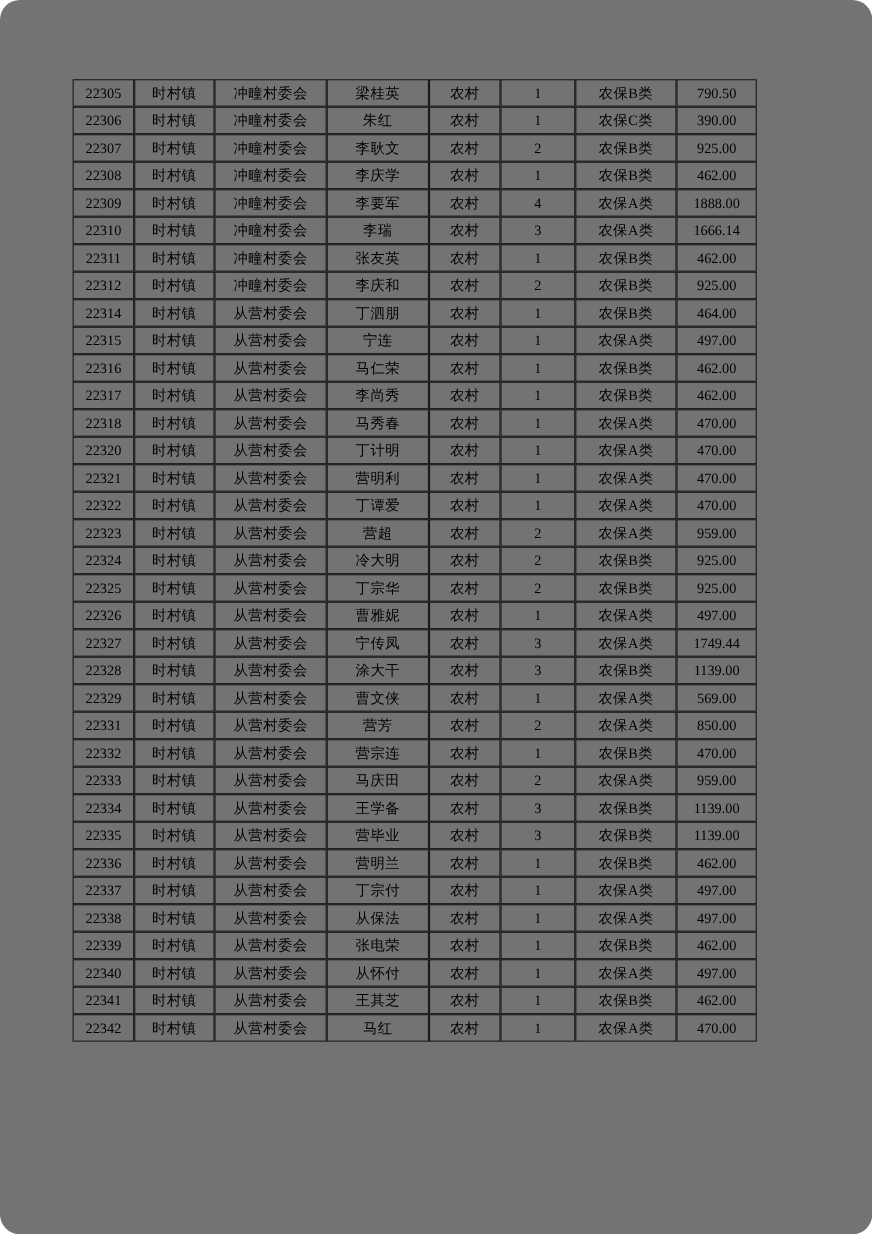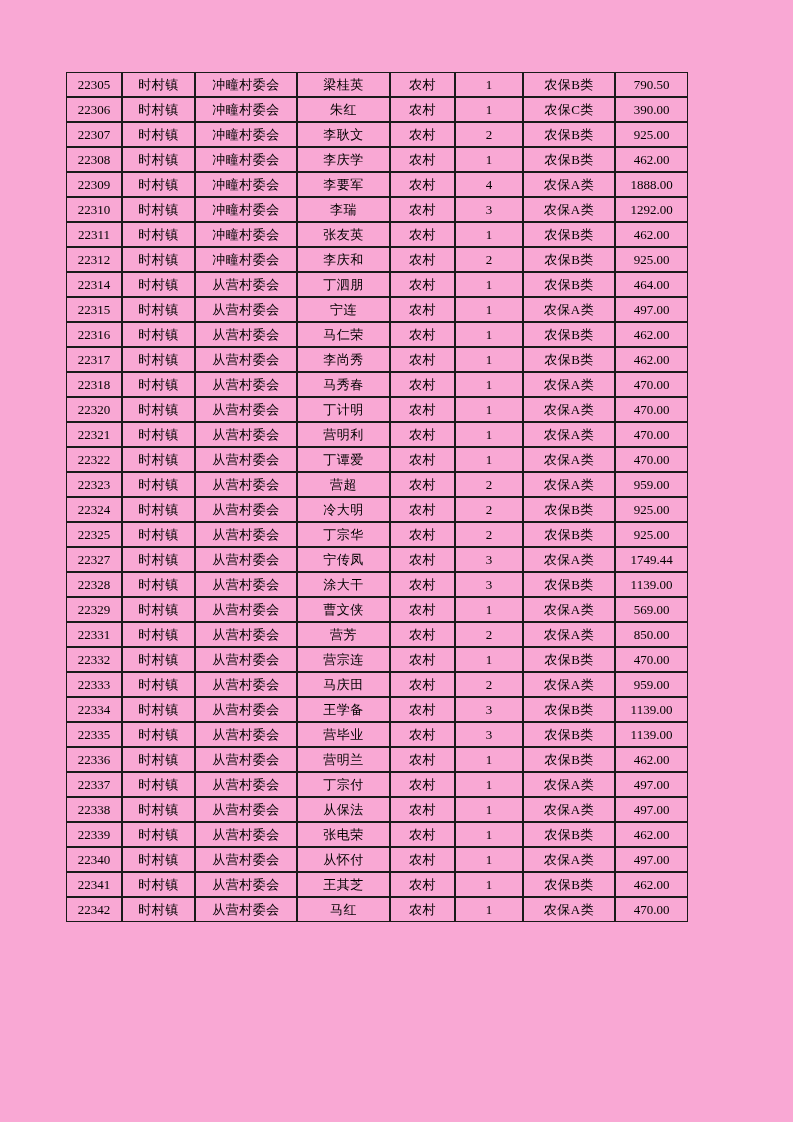--- a/index.html
+++ b/index.html
@@ -10,22 +10,23 @@
     width: 793px;
     height: 1122px;
     background: #ffffff;
     position: relative;
     font-family: "Liberation Serif", "DejaVu Serif", serif;
     color: #000000;
   }
   .page {
     position: absolute;
     inset: 0;
-    background: #f9a8d4;
+    background: #737373;
     overflow: hidden;
+    border-radius: 18px;
   }
   table.roster {
     position: absolute;
     left: 66px;
     top: 72px;
     width: 622px;
     border-collapse: separate;   
     border-spacing: 0;
     table-layout: fixed;
   }
@@ -113,21 +114,21 @@
           <td class="num">1888.00</td>
         </tr>
         <tr>
           <td class="num">22310</td>
           <td>时村镇</td>
           <td>冲疃村委会</td>
           <td>李瑞</td>
           <td>农村</td>
           <td class="num">3</td>
           <td>农保A类</td>
-          <td class="num">1292.00</td>
+          <td class="num">1666.14</td>
         </tr>
         <tr>
           <td class="num">22311</td>
           <td>时村镇</td>
           <td>冲疃村委会</td>
           <td>张友英</td>
           <td>农村</td>
           <td class="num">1</td>
           <td>农保B类</td>
           <td class="num">462.00</td>
@@ -244,20 +245,30 @@
         </tr>
         <tr>
           <td class="num">22325</td>
           <td>时村镇</td>
           <td>从营村委会</td>
           <td>丁宗华</td>
           <td>农村</td>
           <td class="num">2</td>
           <td>农保B类</td>
           <td class="num">925.00</td>
+        </tr>
+        <tr>
+          <td class="num">22326</td>
+          <td>时村镇</td>
+          <td>从营村委会</td>
+          <td>曹雅妮</td>
+          <td>农村</td>
+          <td class="num">1</td>
+          <td>农保A类</td>
+          <td class="num">497.00</td>
         </tr>
         <tr>
           <td class="num">22327</td>
           <td>时村镇</td>
           <td>从营村委会</td>
           <td>宁传凤</td>
           <td>农村</td>
           <td class="num">3</td>
           <td>农保A类</td>
           <td class="num">1749.44</td>

